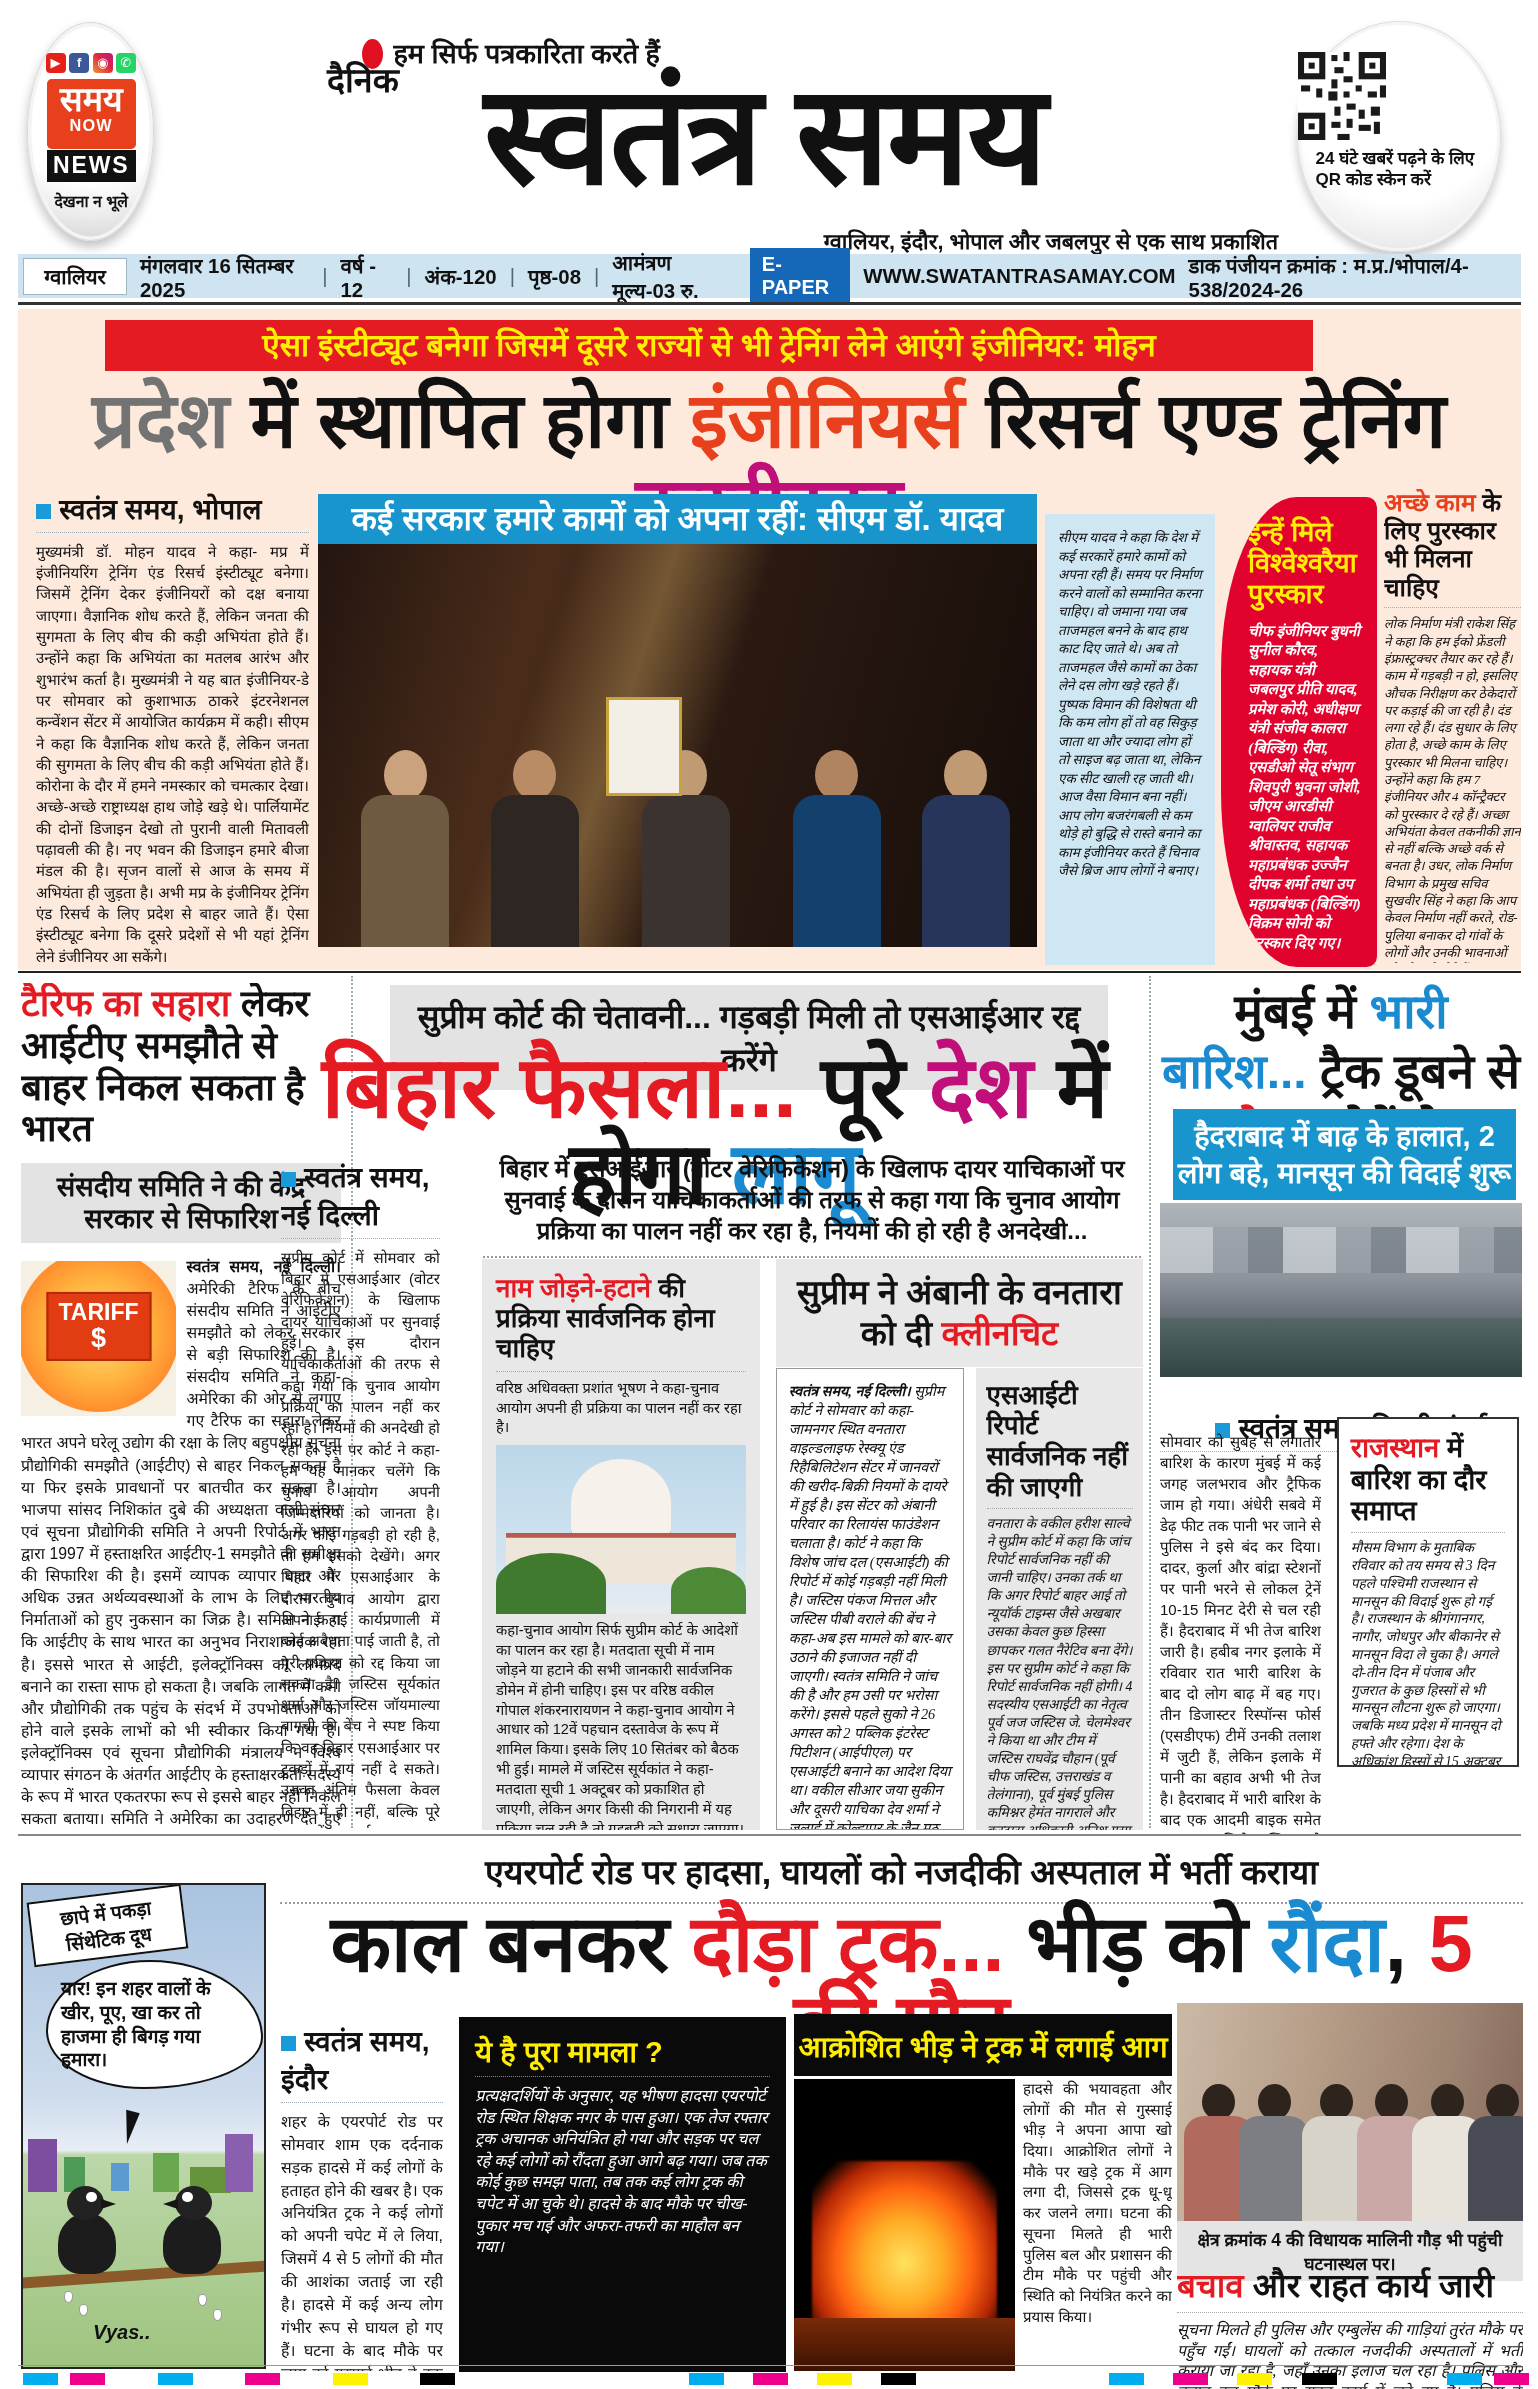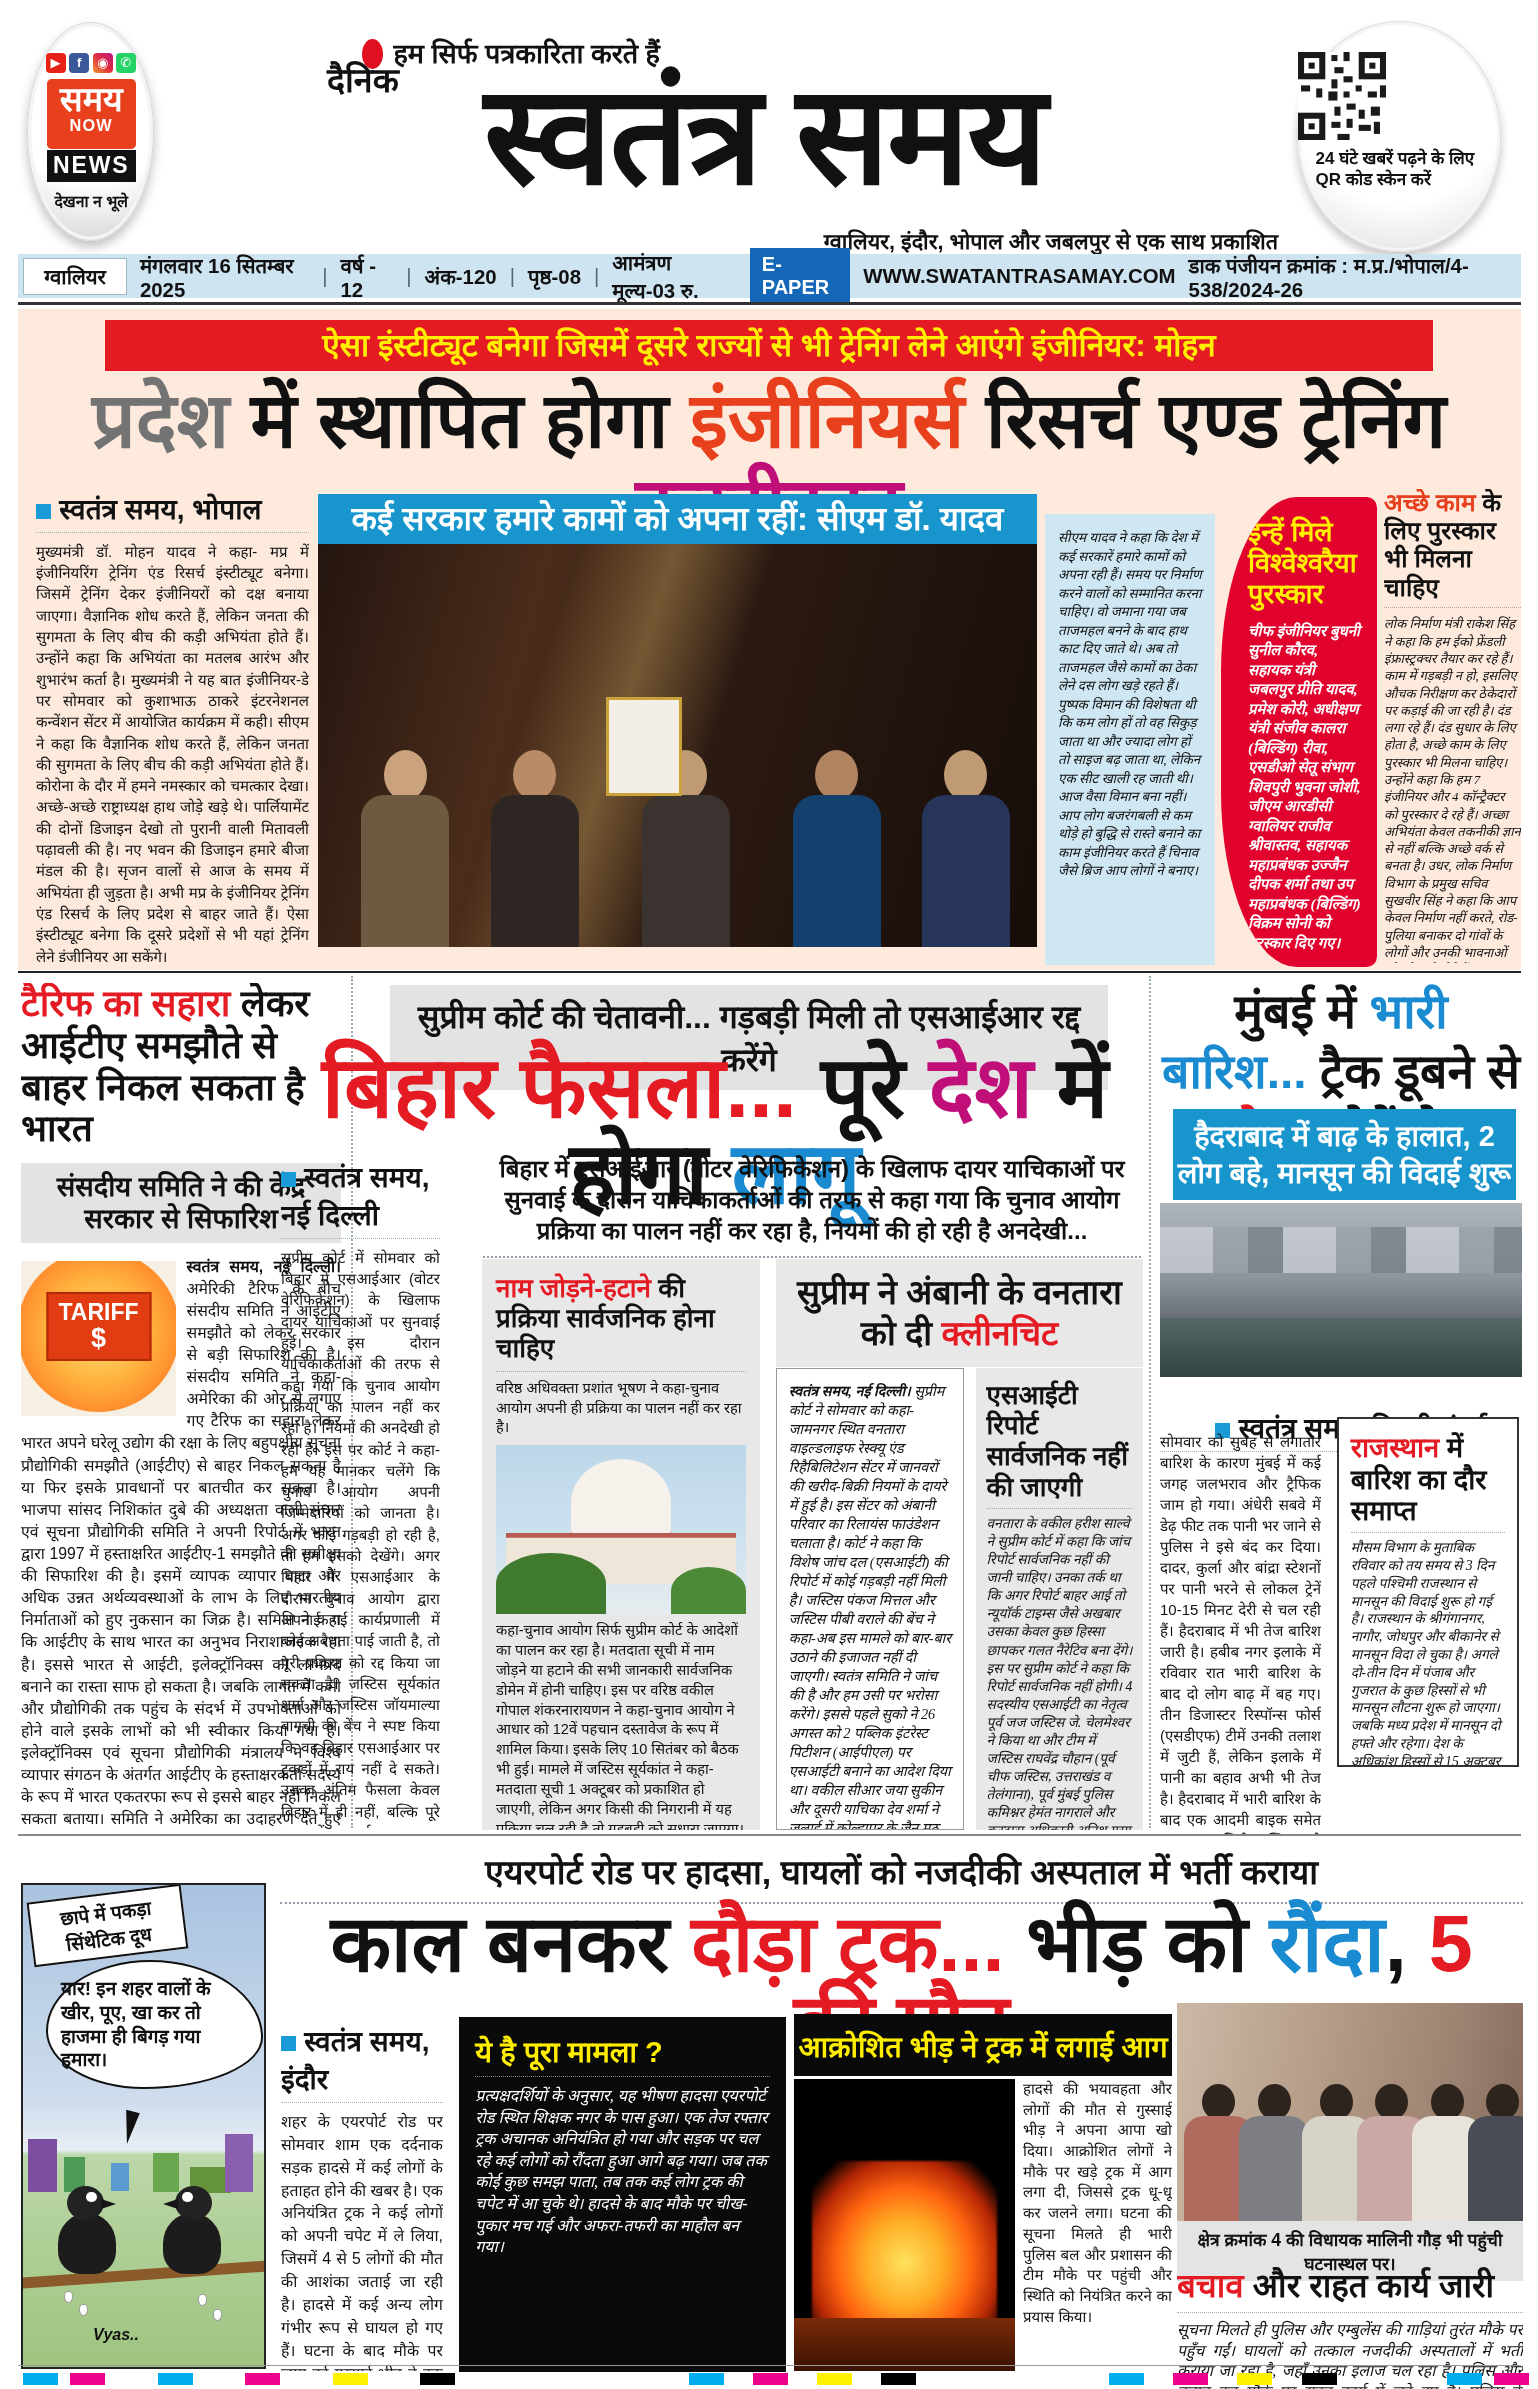--- a/index.html
+++ b/index.html
@@ -45,21 +45,21 @@
   #datebar{left:17.5px;top:254px;width:1503px;height:44px;background:#cfe4f1;display:flex;align-items:center;
      font-size:20.4px;font-weight:bold;gap:13px;padding:0 5.8px;box-sizing:border-box;}
   #city{background:#fff;border:1.2px solid #9fb6c4;padding:3.5px 20px;}
   .vd{color:#567;font-weight:normal;}
   #epaper{background:#1568b8;color:#fff;padding:4.7px 11.7px;font-size:20px;}
   #postal{margin-left:auto;}
   #toprule{left:17.5px;top:302px;width:1503px;height:2.9px;background:#333;}
 
   
   #lead-bg{left:17.5px;top:309px;width:1503px;height:661px;background:#fdeadd;}
-  #lead-banner{left:105px;top:320px;width:1328px;height:51px;background:#e51b24;color:#ffee00;
+  #lead-banner{left:105px;top:320px;width:1208px;height:51px;background:#e51b24;color:#ffee00;
      font-size:31.5px;font-weight:bold;text-align:center;line-height:51px;}
   #lead-headline{left:23px;top:378px;width:1492px;text-align:center;font-size:77px;font-weight:bold;line-height:1.1;}
   .c-blue{color:#737373;} .c-red{color:#e8401c;} .c-mag{color:#c00f78;} .c-blk{color:#111;}
   .c-skyblue{color:#1a8bd0;} .c-brightred{color:#e51b24;}
   #lead-col-left{left:36px;top:489px;width:273px;height:473px;}
   #lead-col-left .body{font-size:15px;line-height:1.42;}
   #photo-banner{left:318px;top:494px;width:719px;height:50px;background:#1795cc;color:#fff;
      font-size:33px;font-weight:bold;text-align:center;line-height:50px;}
   #lead-photo{left:318px;top:544px;width:719px;height:403px;
      background:linear-gradient(105deg,#241510 0%,#4a2c1a 28%,#2b1a12 55%,#160d09 100%);}
@@ -145,21 +145,21 @@
      border-right:5.8px solid transparent;border-top:33px solid #111;transform:rotate(14deg);}
   .bldg{position:absolute;}
   #cartoon .branch{position:absolute;left:-5.8px;bottom:88px;width:257px;height:10.5px;background:#8a5a2b;border-radius:5.8px;transform:rotate(-4deg);}
   .bird{position:absolute;bottom:93px;width:70px;height:88px;}
   .bird .bd2{position:absolute;bottom:0;left:5.8px;width:58px;height:61px;background:#1c1c1c;border-radius:60% 60% 45% 45%;}
   .bird .hd{position:absolute;top:0;left:15px;width:37px;height:34px;background:#222;border-radius:50%;}
   .bird .eye{position:absolute;top:5.8px;left:34px;width:10.5px;height:10.5px;background:#fff;border-radius:50%;}
   .bird .bk{position:absolute;top:13px;left:49px;width:0;height:0;border-top:5.8px solid transparent;
      border-bottom:5.8px solid transparent;border-left:15px solid #151515;}
   .bird.flip{transform:scaleX(-1);}
-  #cartoon .sig{position:absolute;left:70px;bottom:23px;font-size:16px;font-weight:bold;font-style:italic;margin-top:44px;}
+  #cartoon .sig{position:absolute;left:70px;bottom:23px;font-size:20px;font-weight:bold;font-style:italic;margin-top:44px;}
   .drop{position:absolute;width:7px;height:10.5px;background:#fff;border-radius:50% 50% 60% 60%;border:1.2px solid #999;}
 
   #truck-kicker{left:280px;top:1848px;width:1243px;text-align:center;font-size:34px;font-weight:bold;
      padding-bottom:8.2px;border-bottom:2.3px dotted #99a;}
   #truck-headline{left:280px;top:1904px;width:1243px;text-align:center;font-size:79px;font-weight:bold;line-height:1.0;}
   #truck-col1{left:281px;top:2021px;width:162px;height:350px;}
   #truck-col1 .bd{font-size:15.8px;line-height:1.45;}
   #matter-box{left:459px;top:2017px;width:327px;height:355px;background:#0a0a0a;box-sizing:border-box;padding:14px 16.3px;}
   #matter-box .ttl{color:#ffee00;font-size:29px;font-weight:bold;padding-bottom:5.8px;border-bottom:1.8px dotted #887;}
   #matter-box .bd{color:#fff;font-size:16px;line-height:1.35;margin-top:8.2px;}

